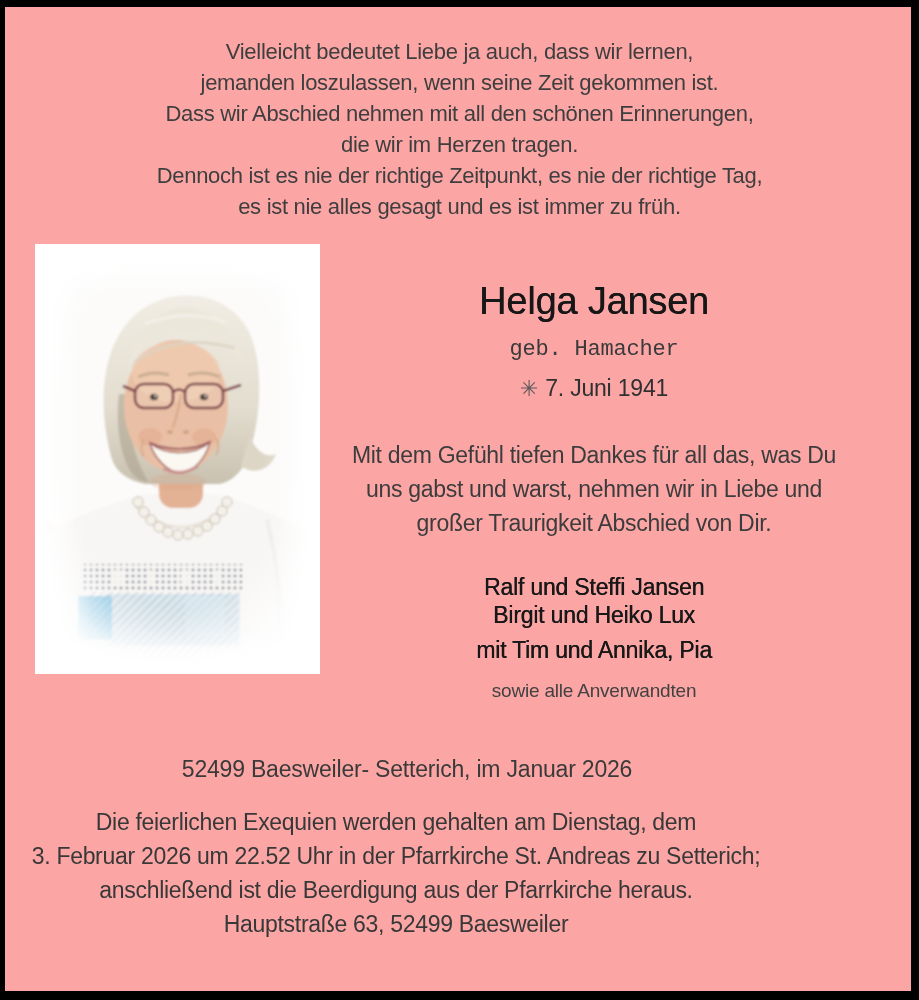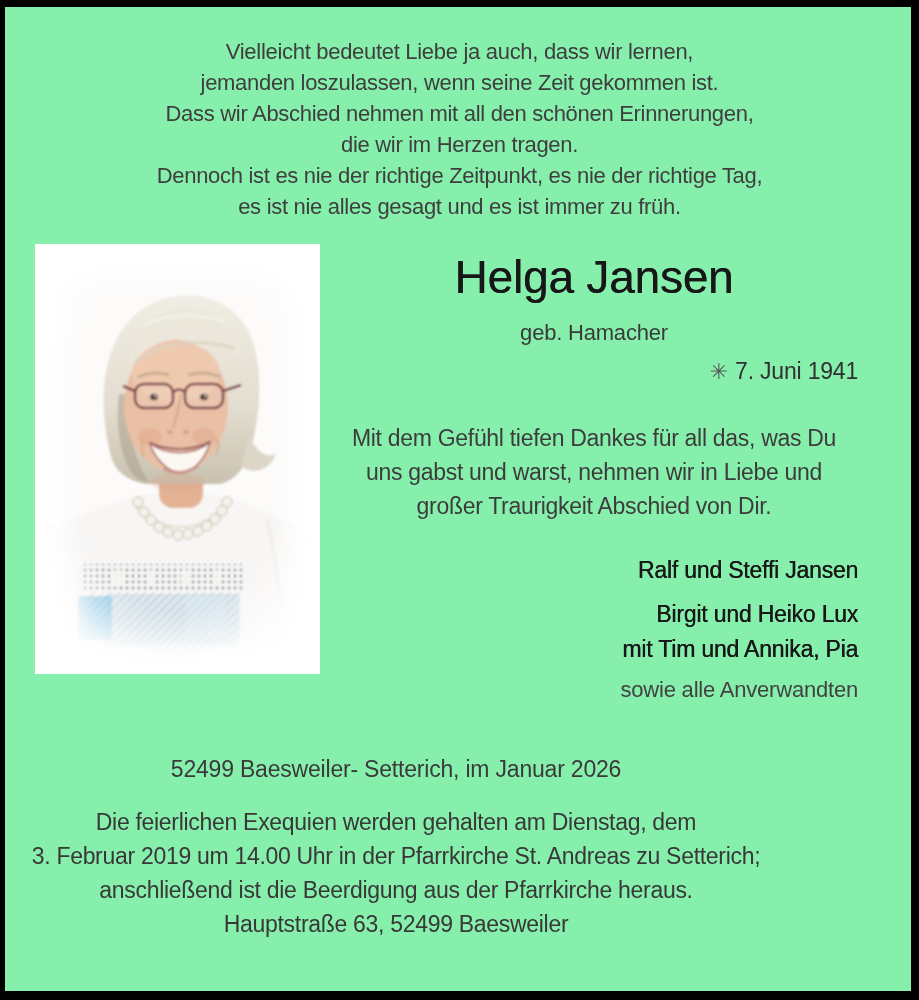--- a/index.html
+++ b/index.html
@@ -1,17 +1,17 @@
 <!DOCTYPE html>
 <html lang="de"><head>
 <meta charset="utf-8">
 <style>
   html,body { margin:0; padding:0; background:#ffffff; }
   .page {
-    position:relative; width:919px; height:1000px; background:#86efac;
+    position:relative; width:919px; height:1000px; background:#fca5a5;
     font-family:"Liberation Sans", sans-serif; overflow:hidden;
     color:#3c3c3c;
   }
   .frame {
     position:absolute; inset:0; pointer-events:none; z-index:50;
     border-top:7px solid #000; border-left:5px solid #000;
     border-right:8px solid #000; border-bottom:9px solid #000;
   }
   
   .poem {
@@ -26,42 +26,43 @@
     content:""; position:absolute; inset:0;
     box-shadow: inset 0 0 34px 26px #ffffff;
     pointer-events:none;
   }
   .photo svg { display:block; width:100%; height:100%; }
   
   .right-col {
     position:absolute; left:330px; top:252px; width:528px; text-align:center;
   }
   .deceased-name {
-    font-size:46px; line-height:50px; color:#171717; letter-spacing:-0.2px;
+    font-size:38px; line-height:50px; color:#171717; letter-spacing:-0.2px;
     text-shadow:0.3px 0 0 currentColor;
-  }
-  .maiden-name { margin-top:18px; font-size:22px; line-height:26px; color:#3a3a3a; letter-spacing:-0.2px; }
+    margin-top:24px;
+  }
+  .maiden-name { margin-top:11px; font-size:22px; line-height:26px; color:#3a3a3a; letter-spacing:-0.2px;font-family:Liberation Mono, monospace; }
   .dates-row {
-    margin-top:11px; display:flex; justify-content:flex-end; align-items:baseline;
+    margin-top:11px; display:flex; justify-content:center; align-items:baseline;
     gap:26px; font-size:23px; line-height:28px; color:#303030; letter-spacing:-0.2px;
   }
   .date-part { white-space:nowrap; }
   .birth-symbol { font-family:"DejaVu Sans","Liberation Sans",sans-serif; color:#5a5a5a; margin-right:7px; font-size:22px; }
   .death-symbol { color:#242424; margin-right:7px; font-size:24px; }
   .tribute {
     margin-top:35px; font-size:23px; line-height:34px; letter-spacing:-0.3px; color:#3c3c3c;
   }
-  .mourners { margin-top:34px; font-size:23px; line-height:26px; letter-spacing:-0.2px;text-align:right; }
+  .mourners { margin-top:34px; font-size:23px; line-height:26px; letter-spacing:-0.2px; }
   .mourner { color:#181818; text-shadow:0.4px 0 0 currentColor; }
-  .mourner.m2 { margin-top:18px; }
+  .mourner.m2 { margin-top:2px; }
   .mourner.m3 { margin-top:9px; }
-  .mourners-closing { margin-top:15px; color:#424242; font-size:22px; line-height:26px; letter-spacing:-0.2px; }
+  .mourners-closing { margin-top:15px; color:#424242; font-size:19px; line-height:26px; letter-spacing:-0.2px; }
   
   .place-date {
-    position:absolute; top:756px; left:5px; width:782px; text-align:center;
+    position:absolute; top:756px; left:16px; width:782px; text-align:center;
     font-size:23px; line-height:26px; letter-spacing:-0.2px; color:#3a3a3a;
   }
   .funeral-info {
     position:absolute; top:805px; left:0; width:792px; text-align:center;
     font-size:23px; line-height:34px; letter-spacing:-0.3px; color:#383838;
   }
 </style>
 </head>
 <body>
 
@@ -220,17 +221,17 @@
       <div class="mourner m1">Ralf und Steffi Jansen</div>
       <div class="mourner m2">Birgit und Heiko Lux</div>
       <div class="mourner m3">mit Tim und Annika, Pia</div>
       <div class="mourners-closing">sowie alle Anverwandten</div>
     </div>
   </div>
 
   <div class="place-date">52499 Baesweiler- Setterich, im Januar 2026</div>
   <div class="funeral-info">
     <div>Die feierlichen Exequien werden gehalten am Dienstag, dem</div>
-    <div>3. Februar 2019 um 14.00 Uhr in der Pfarrkirche St. Andreas zu Setterich;</div>
+    <div>3. Februar 2026 um 22.52 Uhr in der Pfarrkirche St. Andreas zu Setterich;</div>
     <div>anschließend ist die Beerdigung aus der Pfarrkirche heraus.</div>
     <div>Hauptstraße 63, 52499 Baesweiler</div>
   </div>
 </div>
 
 </body></html>

